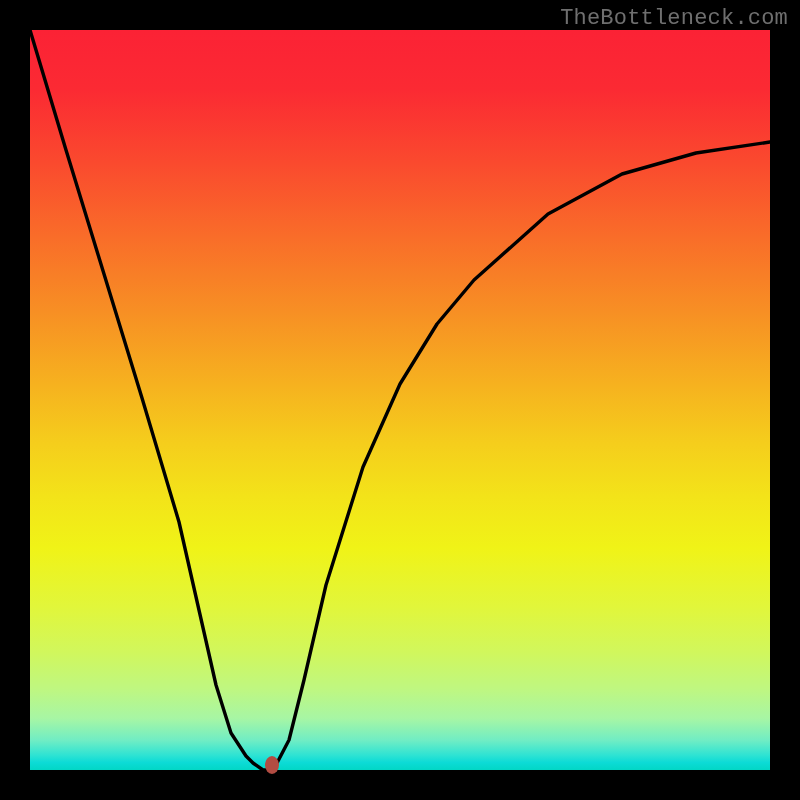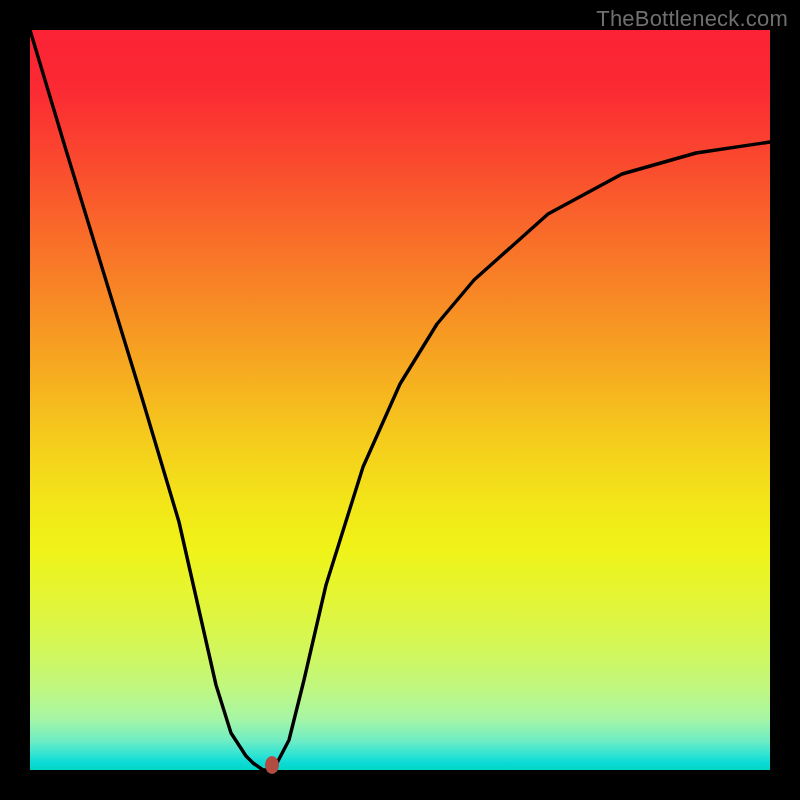--- a/index.html
+++ b/index.html
@@ -14,20 +14,21 @@
   }
 
   .watermark {
     position: absolute;
     top: 6px;
     right: 12px;
     color: #6f6f6f;
     font-size: 22px;
     letter-spacing: 0.2px;
     z-index: 30;
+    font-family: Liberation Mono, monospace;
   }
 
   .plot-area {
     position: absolute;
     left: 30px;
     top: 30px;
     width: 740px;
     height: 740px;
     
     background: linear-gradient(

